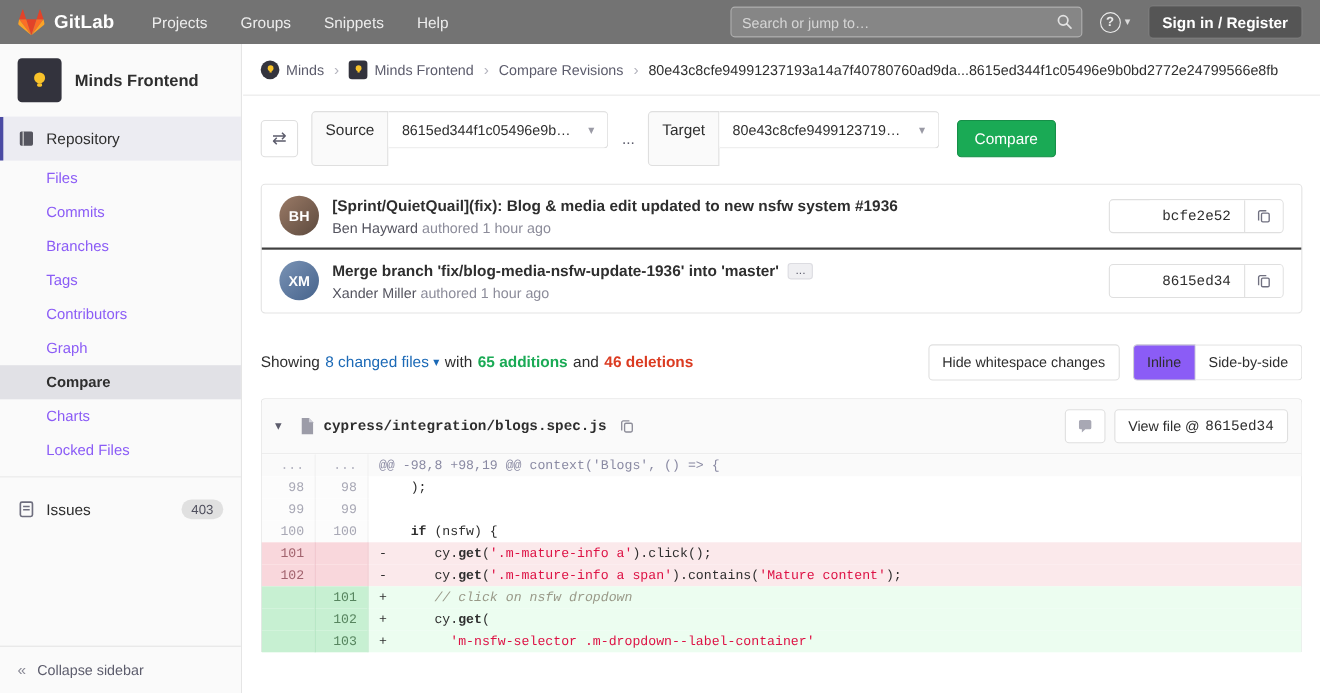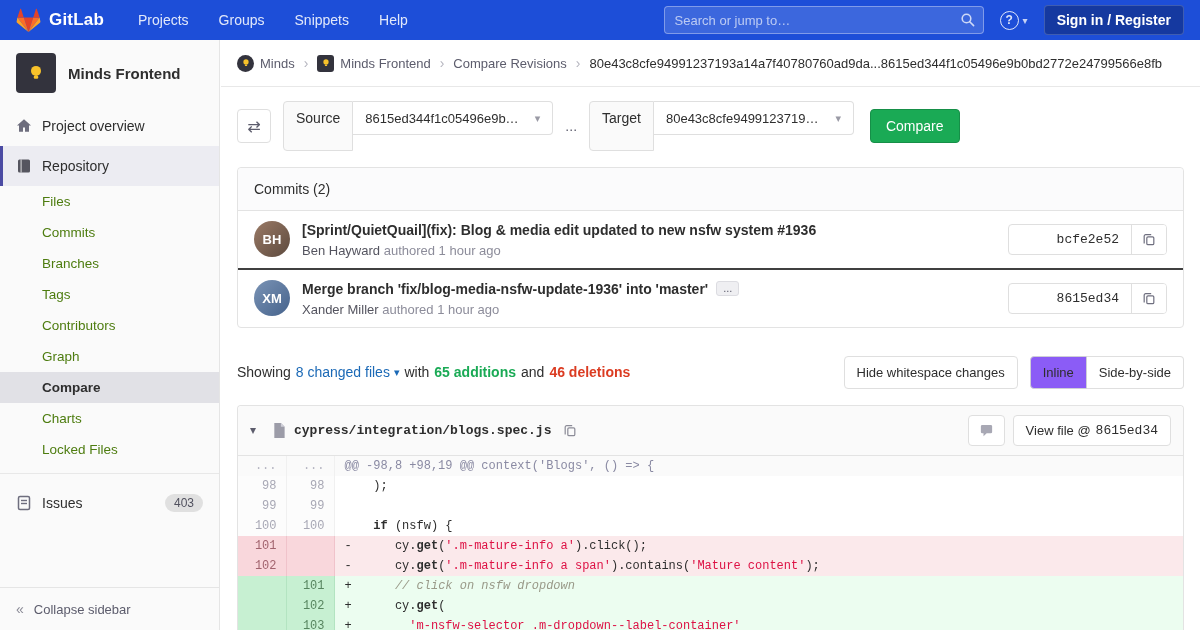--- a/index.html
+++ b/index.html
@@ -3,21 +3,21 @@
 <meta charset="utf-8">
 <style>
   * { margin:0; padding:0; box-sizing:border-box; }
   html,body { width:1200px; height:630px; overflow:hidden; }
   body { font-family:"Liberation Sans","DejaVu Sans",sans-serif; font-size:14px; color:#2e2e2e; background:#fff; position:relative; }
   a { text-decoration:none; color:inherit; }
   button { font-family:inherit; cursor:pointer; }
   [data-interactable="true"] { cursor:pointer; }
 
   
-  .navbar { height:40px; background:#1d4ed8; display:flex; align-items:center; padding:0 16px; gap:0; }
+  .navbar { height:40px; background:#737373; display:flex; align-items:center; padding:0 16px; gap:0; }
   .brand { display:flex; align-items:center; gap:8px; margin-right:34px; }
   .brand svg { display:block; }
   .brand-text { color:#fff; font-weight:700; font-size:17px; letter-spacing:.2px; }
   .nav-links { display:flex; gap:30px; }
   .nav-links a { color:rgba(255,255,255,.87); font-size:14px; }
   .nav-right { margin-left:auto; display:flex; align-items:center; gap:16px; }
   .search-box { position:relative; width:320px; height:28px; }
   .search-box input { width:100%; height:100%; background:rgba(255,255,255,.14); border:1px solid rgba(255,255,255,.35); border-radius:4px; color:#fff; font-size:13px; padding:0 30px 0 10px; outline:none; font-family:inherit; }
   .search-box input::placeholder { color:rgba(255,255,255,.65); }
   .search-icon { position:absolute; right:8px; top:6px; }
@@ -27,21 +27,21 @@
   .signin-btn { background:rgba(0,0,0,.26); border:1px solid rgba(255,255,255,.18); color:#fff; font-weight:600; font-size:14px; border-radius:4px; padding:6px 12px; }
 
   
   .sidebar { position:absolute; left:0; top:40px; bottom:0; width:220px; background:#fafafa; border-right:1px solid #e5e5e5; }
   .project-head { display:flex; align-items:center; gap:12px; padding:13px 16px; }
   .project-avatar { width:40px; height:40px; border-radius:4px; background:#33333d; display:grid; place-items:center; flex:none; }
   .project-name { font-size:15px; font-weight:600; color:#2e2e2e; }
   .s-item { display:flex; align-items:center; gap:10px; padding:12px 16px; font-size:14px; color:#2e2e2e; }
   .s-item .s-icon { width:16px; display:grid; place-items:center; flex:none; }
   .s-item.active-section { background:#ececf2; box-shadow:inset 3px 0 0 #4b4ba3; }
-  .sub-item { display:block; padding:8px 16px 8px 42px; font-size:13.5px; color:#4d7c0f; }
+  .sub-item { display:block; padding:8px 16px 8px 42px; font-size:13.5px; color:#8b5cf6; }
   .sub-item.active { background:#e1e1e6; color:#2e2e2e; font-weight:600; }
   .side-divider { border-top:1px solid #e8e8e8; margin:8px 0; }
   .badge { margin-left:auto; background:rgba(0,0,0,.1); color:#50505e; border-radius:10px; padding:2px 9px; font-size:12px; }
   .collapse-bar { position:absolute; left:0; right:0; bottom:0; border-top:1px solid #e5e5e5; padding:13px 16px; display:flex; align-items:center; gap:10px; font-size:13px; color:#5c5c6c; background:#fafafa; }
   .collapse-icon { font-size:14px; color:#8a8a96; }
 
   
   .main { position:absolute; left:221px; top:40px; right:0; bottom:0; background:#fff; overflow:hidden; }
   .breadcrumb { height:47px; display:flex; align-items:center; padding:0 16px; border-bottom:1px solid #e8e8e8; font-size:13px; color:#5c5c6c; white-space:nowrap; }
   .bc-avatar { width:17px; height:17px; background:#33333d; display:grid; place-items:center; margin-right:6px; flex:none; }
@@ -156,28 +156,20 @@
   <div class="project-head" data-interactable="true">
     <span class="project-avatar" data-interactable="false">
       <svg data-interactable="false" width="20" height="20" viewBox="0 0 16 16">
         <circle cx="8" cy="6.3" r="4" fill="#f8c22a"></circle>
         <rect x="6.2" y="10.2" width="3.6" height="2.4" rx="1" fill="#f8c22a"></rect>
       </svg>
     </span>
     <span class="project-name" data-interactable="false">Minds Frontend</span>
   </div>
   <nav data-interactable="false">
-    <a class="s-item" data-interactable="true">
-      <span class="s-icon" data-interactable="false">
-        <svg width="16" height="16" viewBox="0 0 16 16">
-            <path fill="#6e6e7e" d="M8 1.2L1 7.4h2v6.4h4V9.6h2v4.2h4V7.4h2z"></path>
-          </svg>
-      </span>
-      <span data-interactable="false">Project overview</span>
-    </a>
     <a class="s-item active-section" data-interactable="true">
       <span class="s-icon" data-interactable="false">
         <svg width="16" height="16" viewBox="0 0 16 16">
             <path fill="#55555f" d="M3.5 1.5h9A1.5 1.5 0 0114 3v10a1.5 1.5 0 01-1.5 1.5h-9A1.5 1.5 0 012 13V3a1.5 1.5 0 011.5-1.5z"></path>
             <rect x="4.5" y="1.5" width="1.2" height="13" fill="#fafafa" opacity=".7"></rect>
           </svg>
       </span>
       <span data-interactable="false">Repository</span>
     </a>
     <a class="sub-item" data-interactable="true">Files</a>
@@ -248,21 +240,20 @@
       <span class="ig-addon" data-interactable="false">Target</span>
       <button class="ig-dropdown" data-interactable="true">
         <span data-interactable="false">80e43c8cfe9499123719…</span>
         <span class="caret" data-interactable="false">▾</span>
       </button>
     </div>
     <button class="compare-btn" data-interactable="true">Compare</button>
   </div>
 
   <section class="panel" data-interactable="false">
-    <div class="panel-head" data-interactable="false">Commits (2)</div>
 
     <div class="commit-row" data-interactable="false">
       <span class="c-avatar a0" data-interactable="true">BH</span>
       <div class="c-main" data-interactable="false">
         <div class="c-title" data-interactable="true">[Sprint/QuietQuail](fix): Blog &amp; media edit updated to new nsfw system #1936</div>
         <div class="c-meta" data-interactable="false">
           <span class="c-author" data-interactable="true">Ben Hayward</span>
           <span data-interactable="false">authored 1 hour ago</span>
         </div>
       </div>

